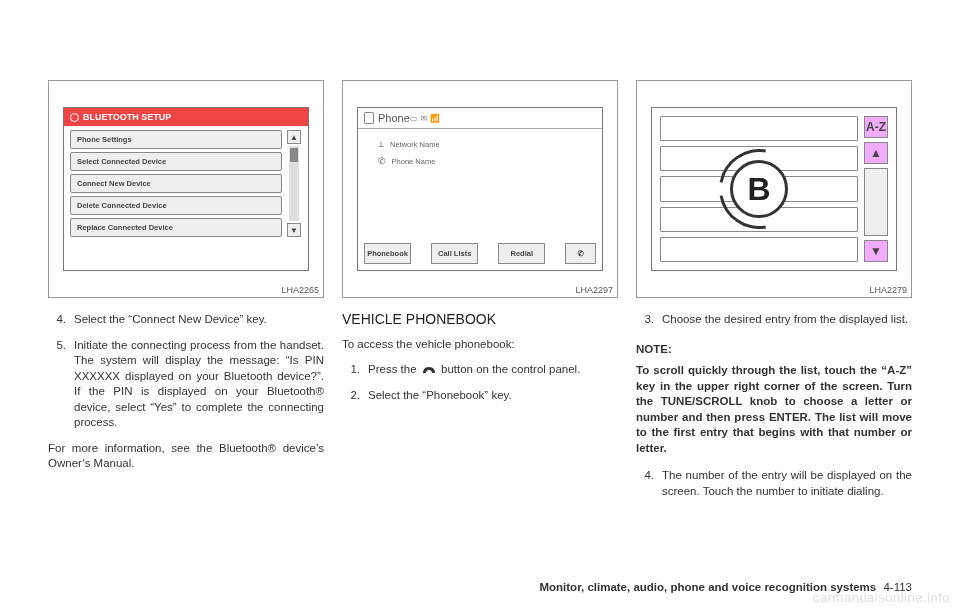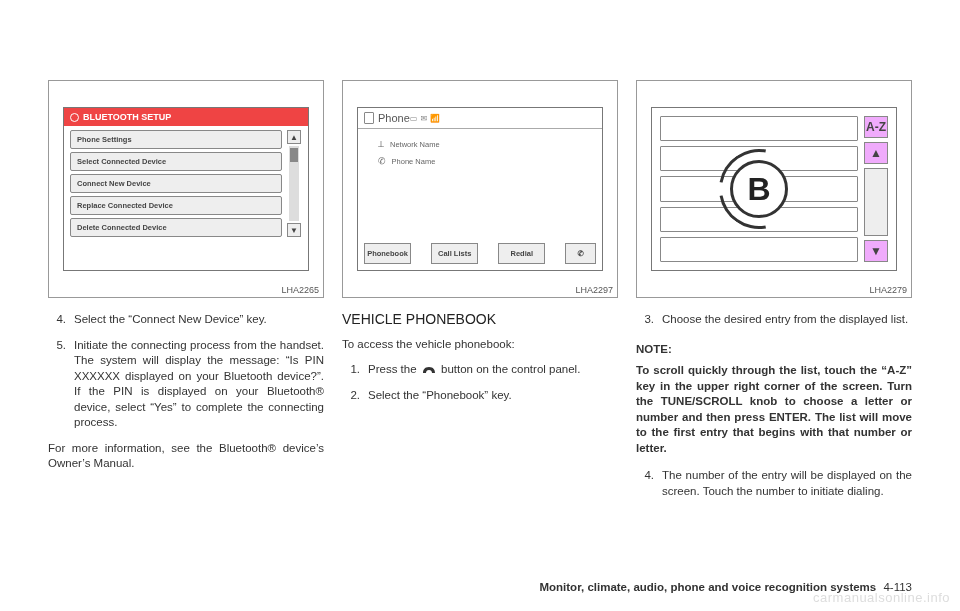--- a/index.html
+++ b/index.html
@@ -156,22 +156,22 @@
       <div class="bt-screen">
         <div class="bt-title">
           <span class="gear"></span>
           <span>BLUETOOTH SETUP</span>
         </div>
         <div class="bt-row-area">
           <div class="bt-rows">
             <div class="bt-row">Phone Settings</div>
             <div class="bt-row">Select Connected Device</div>
             <div class="bt-row">Connect New Device</div>
+            <div class="bt-row">Delete Connected Device</div>
             <div class="bt-row">Replace Connected Device</div>
-            <div class="bt-row">Delete Connected Device</div>
           </div>
           <div class="bt-scroll">
             <div class="arrow">▲</div>
             <div class="track">
                 <div class="thumb"></div>
               </div>
             <div class="arrow">▼</div>
           </div>
         </div>
       </div>

